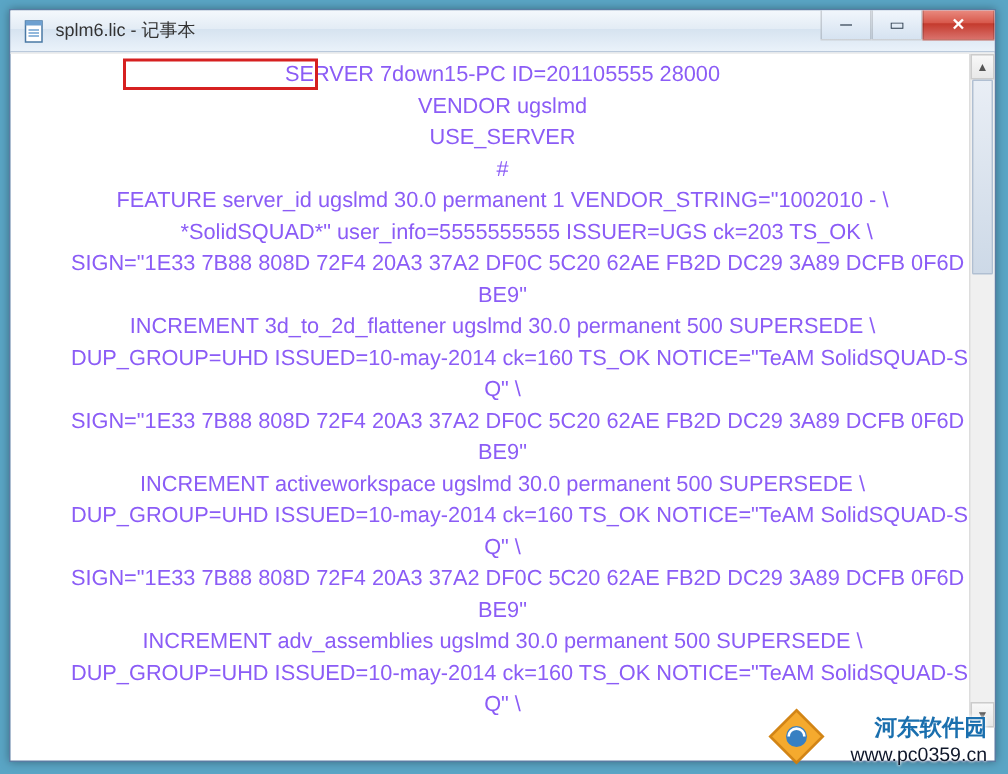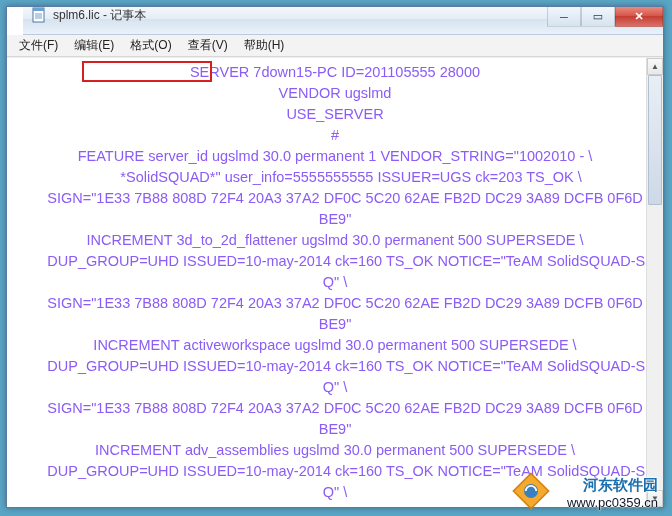--- a/index.html
+++ b/index.html
@@ -17,24 +17,23 @@
     width: 658px; height: 502px;
     background: #fff;
     border: 1px solid #5a7ca3;
     box-shadow: 0 0 6px rgba(0,0,0,.35);
   }
   .titlebar {
     height: 28px;
     background: linear-gradient(#f4f8fc, #e3ecf5 45%, #d6e3f0 46%, #eaf2fa);
     border-bottom: 1px solid #bac9db;
     display: flex;
-    align-items: flex-start;
+    align-items: center;
     padding-left: 8px;
     position: relative;
-    margin-left: 16px;
   }
   .title-icon {
     width: 16px; height: 16px;
     margin-right: 6px;
     display: inline-block;
   }
   .title-text {
     font-size: 12px; color: #333;
     flex: 1;
     white-space: nowrap;
@@ -162,27 +161,20 @@
         </svg>
     </span>
     <span class="title-text">splm6.lic - 记事本</span>
     <div class="win-controls">
       <div class="win-btn win-min">─</div>
       <div class="win-btn win-max">▭</div>
       <div class="win-btn win-close">✕</div>
     </div>
   </div>
 
-  <div class="menubar">
-    <span class="menu-item">文件(F)</span>
-    <span class="menu-item">编辑(E)</span>
-    <span class="menu-item">格式(O)</span>
-    <span class="menu-item">查看(V)</span>
-    <span class="menu-item">帮助(H)</span>
-  </div>
 
   <div class="content-wrap">
     <div class="content" id="content">SERVER 7down15-PC ID=201105555 28000
 VENDOR ugslmd
 USE_SERVER
 #
 FEATURE server_id ugslmd 30.0 permanent 1 VENDOR_STRING="1002010 - \
         *SolidSQUAD*" user_info=5555555555 ISSUER=UGS ck=203 TS_OK \
         SIGN="1E33 7B88 808D 72F4 20A3 37A2 DF0C 5C20 62AE FB2D DC29 3A89 DCFB 0F6D 2BE9"
 INCREMENT 3d_to_2d_flattener ugslmd 30.0 permanent 500 SUPERSEDE \

